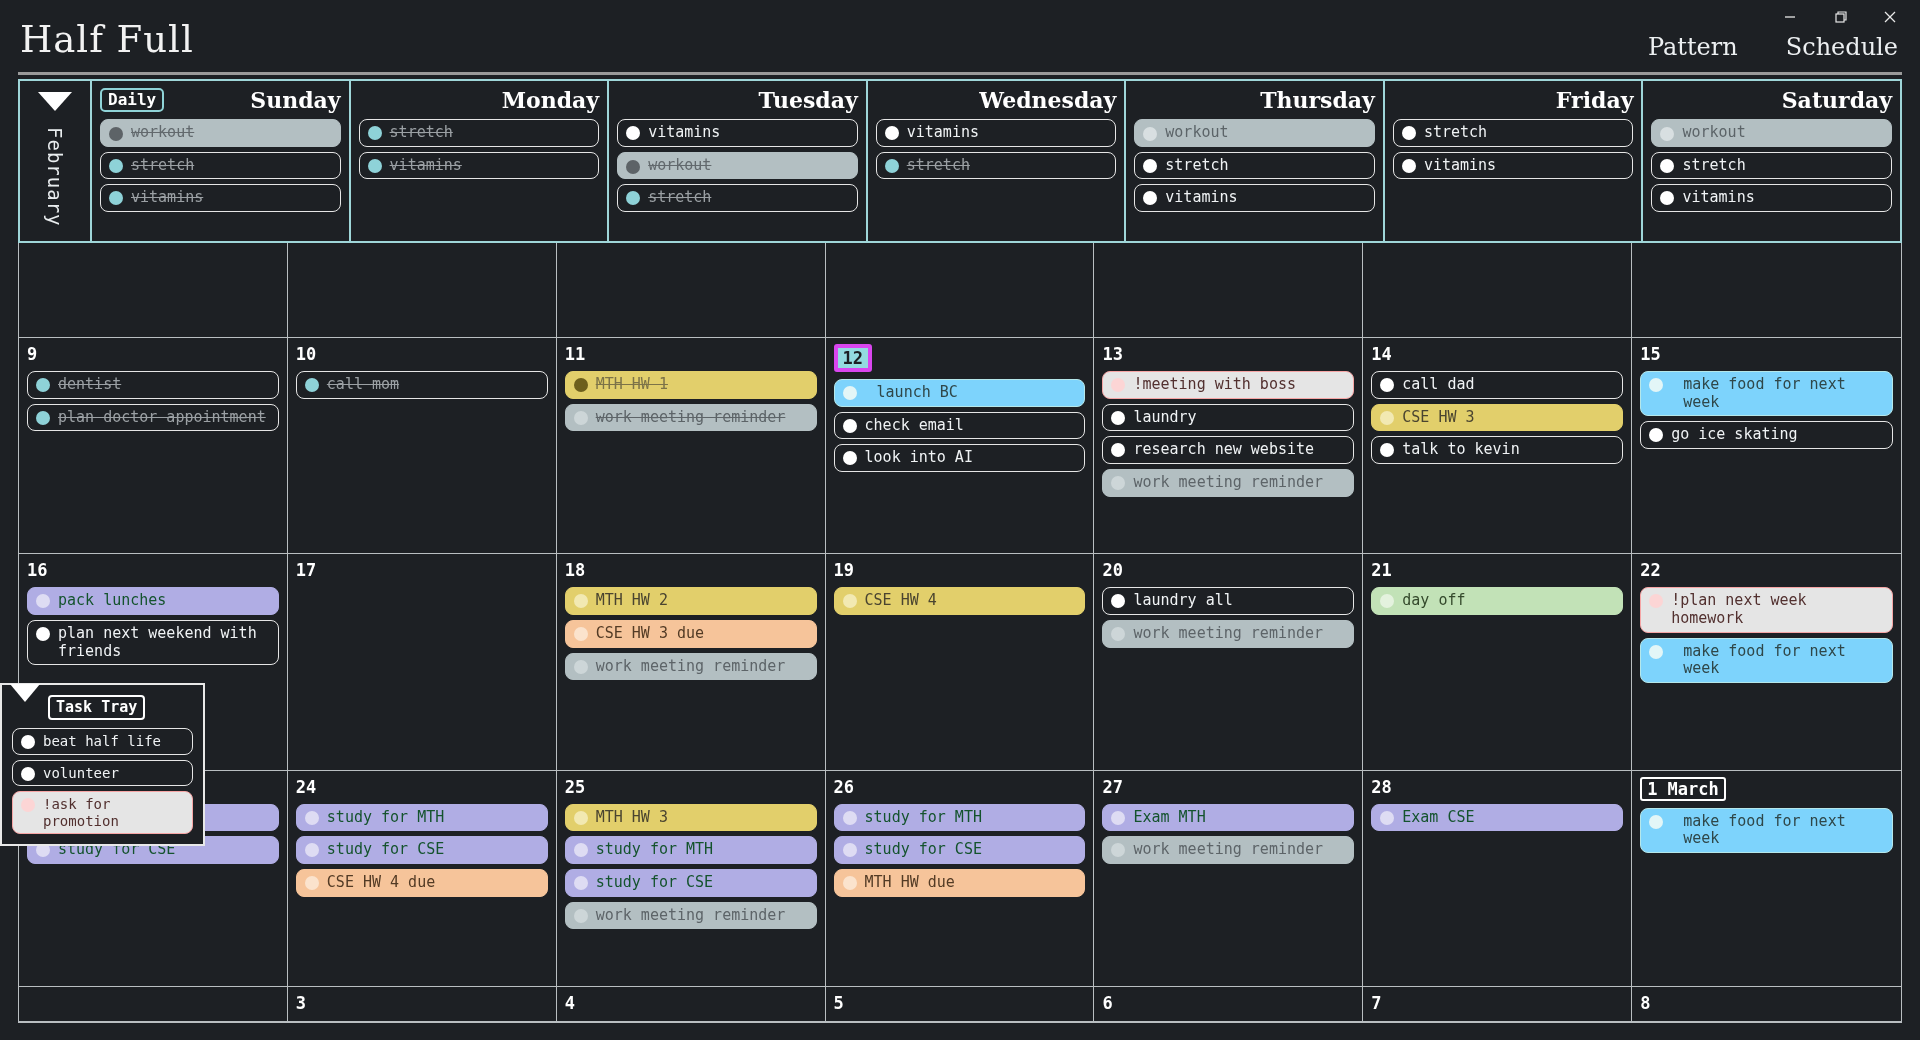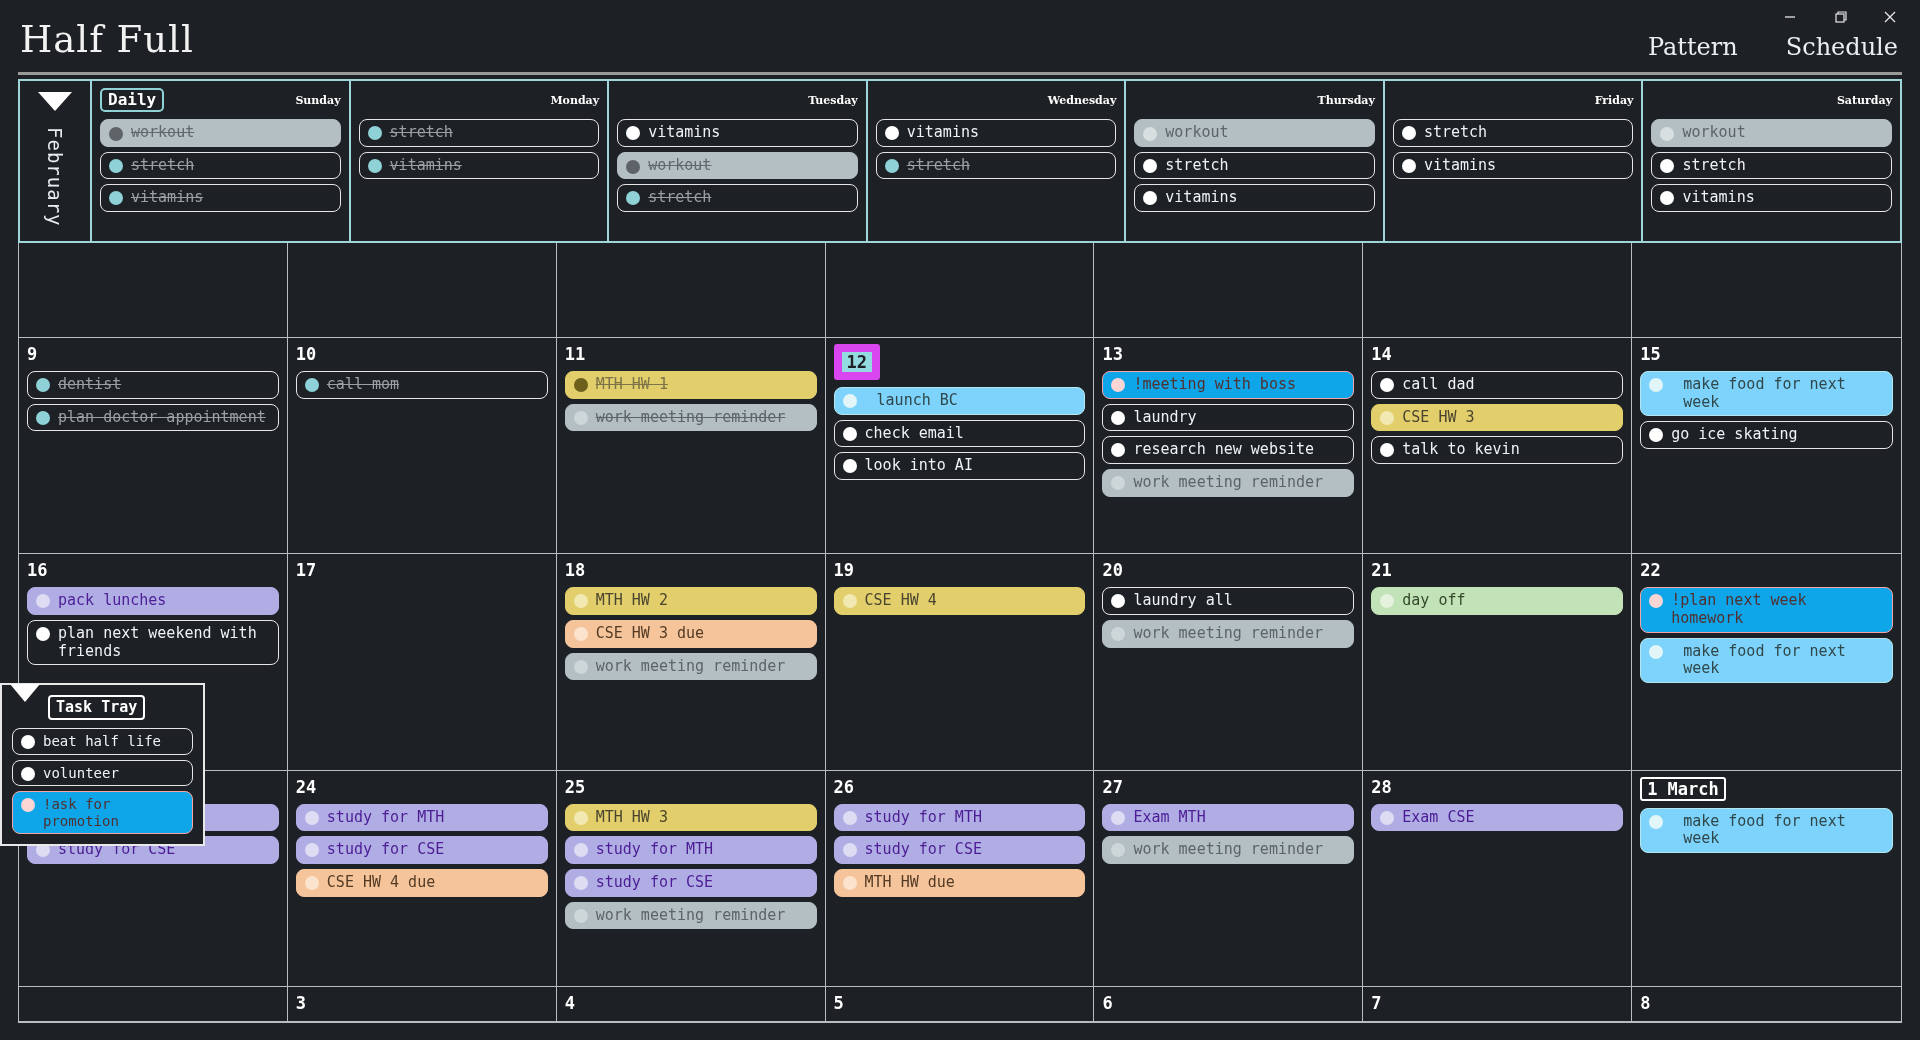--- a/index.html
+++ b/index.html
@@ -36,21 +36,21 @@
             border-right:17px solid transparent;border-top:19px solid #ffffff;}
   .p-monthtxt{ position:absolute; left:50%; top:46px; transform:translateX(-50%) ;
                writing-mode:vertical-rl; font-size:19px; color:#e9edef;
                letter-spacing:1px;}
   .p-day{ flex:1 1 0; border:2px solid #9fd6d9; border-right:none;
           padding:6px 8px 12px 8px; position:relative; min-width:0;}
   .p-day:last-child{ border-right:2px solid #9fd6d9; }
   .p-head{ display:flex; align-items:center; height:26px; margin-bottom:6px;}
   .p-badge{ border:2px solid #8fd3d7; border-radius:5px; padding:0px 6px 1px 6px;
             font-size:16px; font-weight:bold; color:#ffffff; }
-  .p-dayname{ margin-left:auto; font-size:11px; font-weight:bold; color:#ffffff;
+  .p-dayname{ margin-left:auto; font-size:22px; font-weight:bold; color:#ffffff;
               font-family:"DejaVu Serif","Liberation Serif",serif; }
 
   
   .pill{ display:flex; align-items:flex-start; gap:8px;
          border:1.6px solid #e6e6e6; border-radius:8px;
          padding:4px 8px; margin-bottom:5px; min-height:25px;
          font-size:15px; color:#f0f3f5; line-height:1.18; }
   .dot{ width:14px;height:14px;border-radius:50%;background:#ffffff;flex:none;
         margin-top:2px; }
   .pill.done{ color:#9ba0a4; }
@@ -64,43 +64,43 @@
   .pill.skip.future .ptext{ text-decoration:none; }
   .ptext{ word-break:break-word; }
 
   
   .pill.c-yellow{ background:#e2cf6b; border-color:#e2cf6b; color:#4a4430; }
   .pill.c-yellow .dot{ background:#f2e9b2; }
   .pill.c-yellow.done{ color:#7c7348; }
   .pill.c-yellow.done .dot{ background:#6d5f1c; }
   .pill.c-cyan{ background:#7dd3fc; border-color:#b5e7ea; color:#2f4749;gap:20px; }
   .pill.c-cyan .dot{ background:#e3f6f7; }
-  .pill.c-red{ background:#0ea5e9; border-color:#f6a5a5; color:#52302f; }
+  .pill.c-red{ background:#e5e5e5; border-color:#f6a5a5; color:#52302f; }
   .pill.c-red .dot{ background:#fcd5d5; }
   .pill.c-orange{ background:#f6c49a; border-color:#f6c49a; color:#533b25; }
   .pill.c-orange .dot{ background:#fbe3cd; }
-  .pill.c-purple{ background:#b0ade4; border-color:#b0ade4; color:#4c1d95; }
+  .pill.c-purple{ background:#b0ade4; border-color:#b0ade4; color:#14532d; }
   .pill.c-purple .dot{ background:#dedcf3; }
   .pill.c-green{ background:#c2e2b7; border-color:#c2e2b7; color:#34492c; }
   .pill.c-green .dot{ background:#e4f2de; }
   .pill.c-gray{ background:#b3bfc2; border-color:#b3bfc2; color:#5d6468; }
   .pill.c-gray .dot{ background:#cdd6d8; }
 
   
   .cal{ position:absolute; left:18px; top:243px; width:1884px; height:780px;
         border:1.5px solid #b9bec1; border-top:none;
         display:grid; grid-template-columns:repeat(7,1fr);
         grid-template-rows:95px 1fr 1fr 1fr 35px; }
   .cell{ border-right:1.5px solid #b9bec1; border-bottom:1.5px solid #b9bec1;
          padding:6px 8px; overflow:hidden; min-width:0;}
   .cell:nth-child(7n){ border-right:none; }
   .daynum{ font-size:17px; font-weight:bold; color:#ffffff; margin-bottom:7px;
            display:inline-block; }
   .daynum.today{ background:#93dbe0; color:#1d2024; padding:0 5px;
-                 border:8px solid #d946ef; border-radius:3px; }
+                 border:4px solid #d946ef; border-radius:3px; }
   .daynum.newmonth{ border:2px solid #ffffff; padding:0 5px; border-radius:3px;}
 
   
   .tray{ position:absolute; left:0px; top:683px; width:205px; height:163px;
          background:#1d2024; border:2px solid #e8e8e8; z-index:30;
          padding:8px 10px 10px 10px; }
   .tray-arrow{ position:absolute; left:8px; top:-1px; width:0;height:0;
                border-left:15px solid transparent;border-right:15px solid transparent;
                border-top:18px solid #ffffff; }
   .tray-title{ display:inline-block; border:2px solid #ffffff; border-radius:4px;

